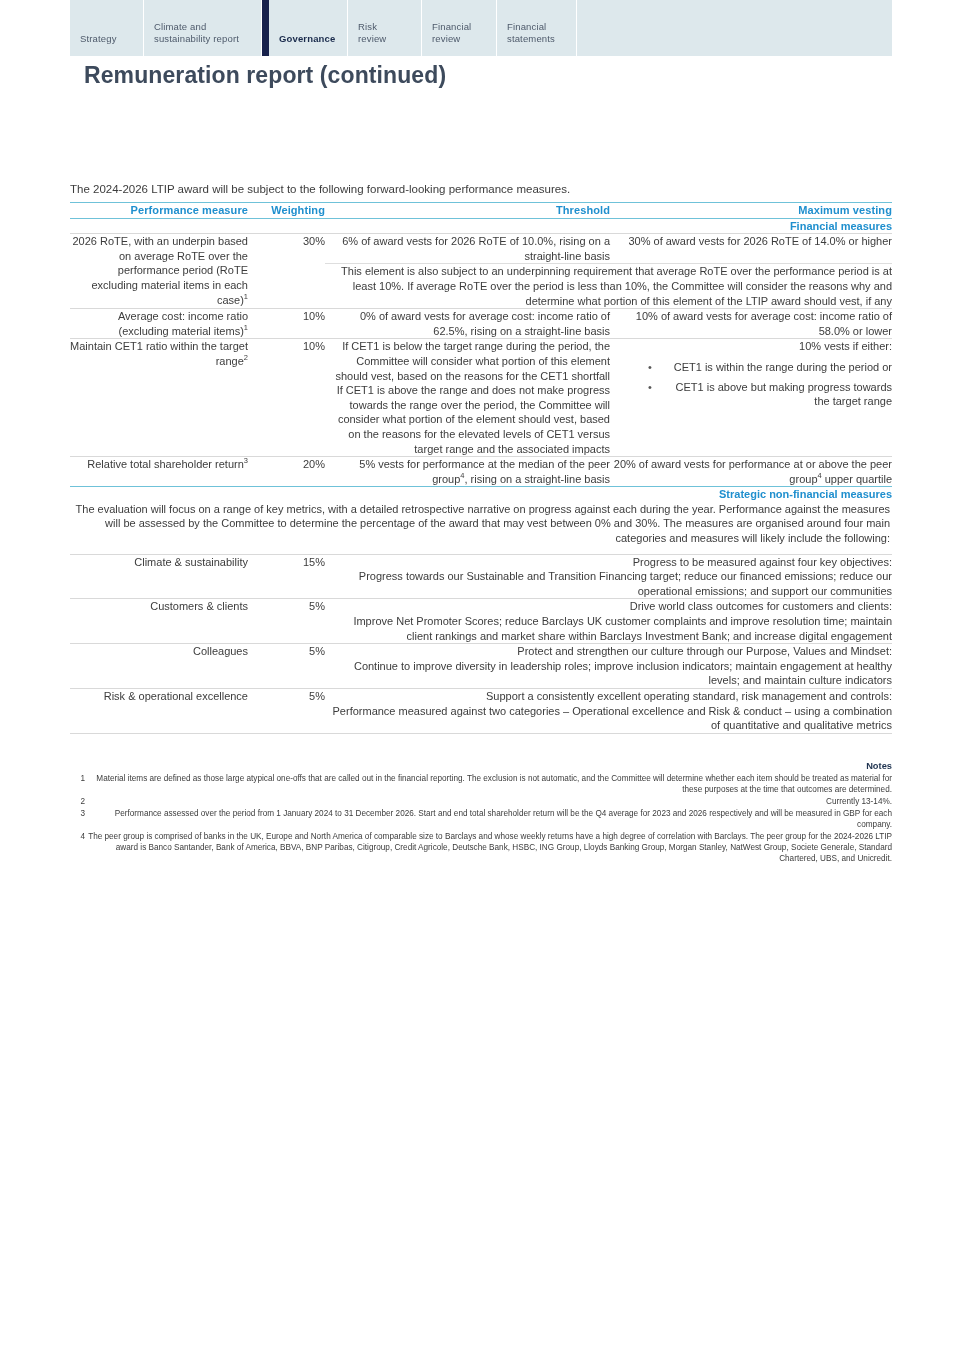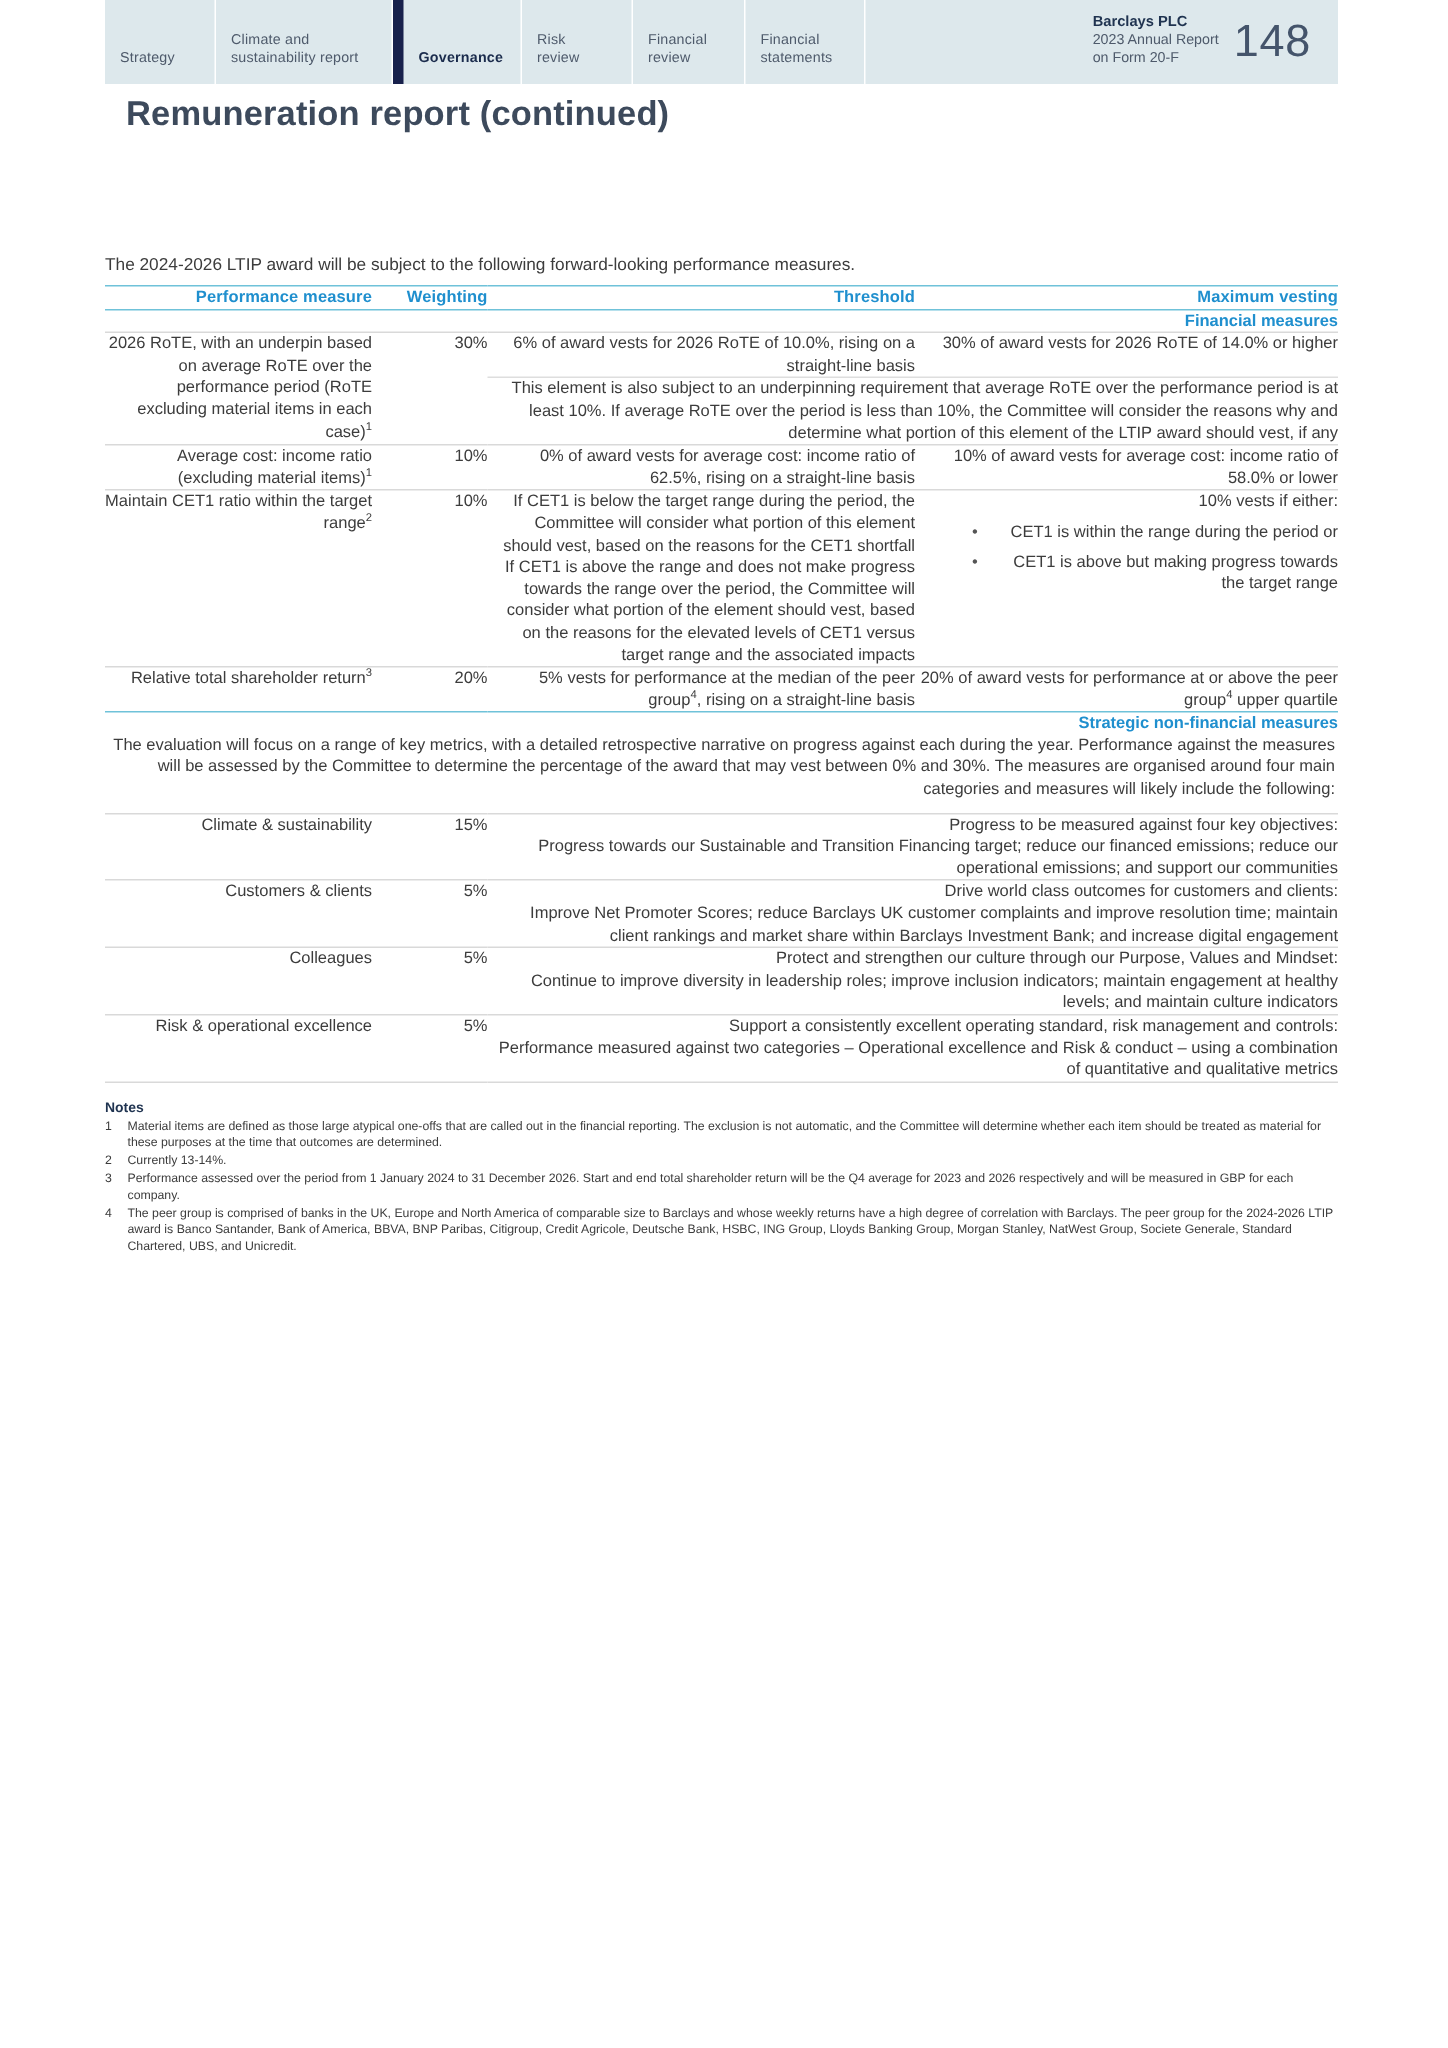--- a/index.html
+++ b/index.html
@@ -75,21 +75,21 @@
     left: 84px; top: 62px;
     font-size: 23px;
     font-weight: 700;
     color: #3d4a5c;
     letter-spacing: .1px;
   }
 
   
   .content {
     position: absolute;
-    left: 70px; top: 170px; width: 822px;
+    left: 70px; top: 182px; width: 822px;
   }
   .intro {
     font-size: 11.5px;
     color: #3c3c3c;
     padding-bottom: 5px;
     line-height: 15px;
   }
 
   
   table.ltip {
@@ -143,21 +143,21 @@
     left: -12px; top: 0;
     color: #555;
     font-size: 11px;
   }
 
   sup { font-size: 7.5px; vertical-align: super; line-height: 0; }
 
   .tbl-end { border-top: 1px solid #d9d9d9; }
 
   
-  .notes { margin-top: 11px; }
+  .notes { margin-top: 27px; text-align: right; }
   .notes-h {
     font-size: 9.3px;
     font-weight: bold;
     color: #1f3350;
     padding-bottom: 2px;
   }
   .note {
     display: flex;
     font-size: 8.2px;
     line-height: 11px;
@@ -177,28 +177,20 @@
 sustainability report</span></div>
     <div class="rh-tab w3 active"><span>Governance</span></div>
     <div class="rh-tab w4"><span>Risk
 review</span></div>
     <div class="rh-tab w5"><span>Financial
 review</span></div>
     <div class="rh-tab w6"><span>Financial
 statements</span></div>
   </div>
   <div class="rh-spacer"></div>
-  <div class="rh-right">
-    <div class="rh-meta">
-      <div class="co">Barclays PLC</div>
-      <div>2023 Annual Report</div>
-      <div>on Form 20-F</div>
-    </div>
-    <div class="rh-page">148</div>
-  </div>
 </div>
 
 <div class="page-title">Remuneration report (continued)</div>
 
 <div class="content">
 
   <div class="intro">The 2024-2026 LTIP award will be subject to the following forward-looking performance measures.</div>
 
   <table class="ltip">
     <colgroup>

